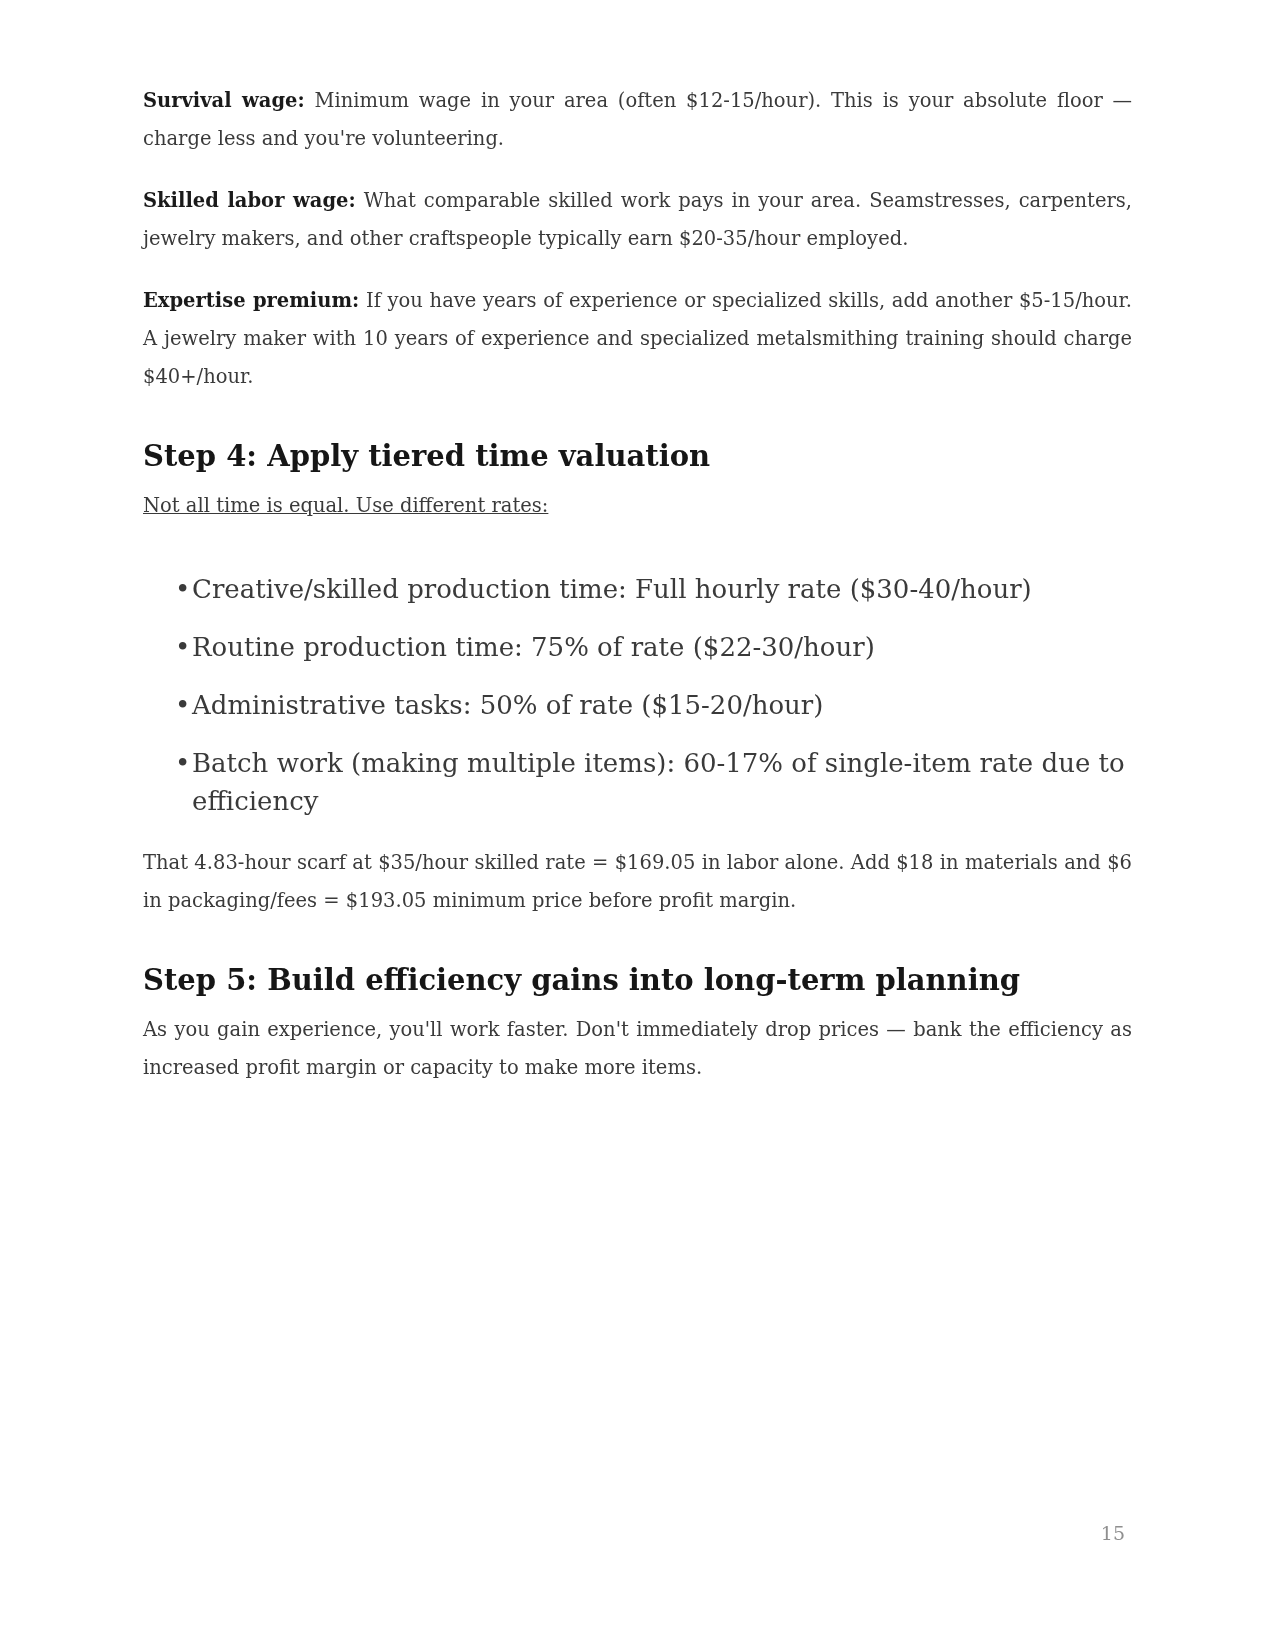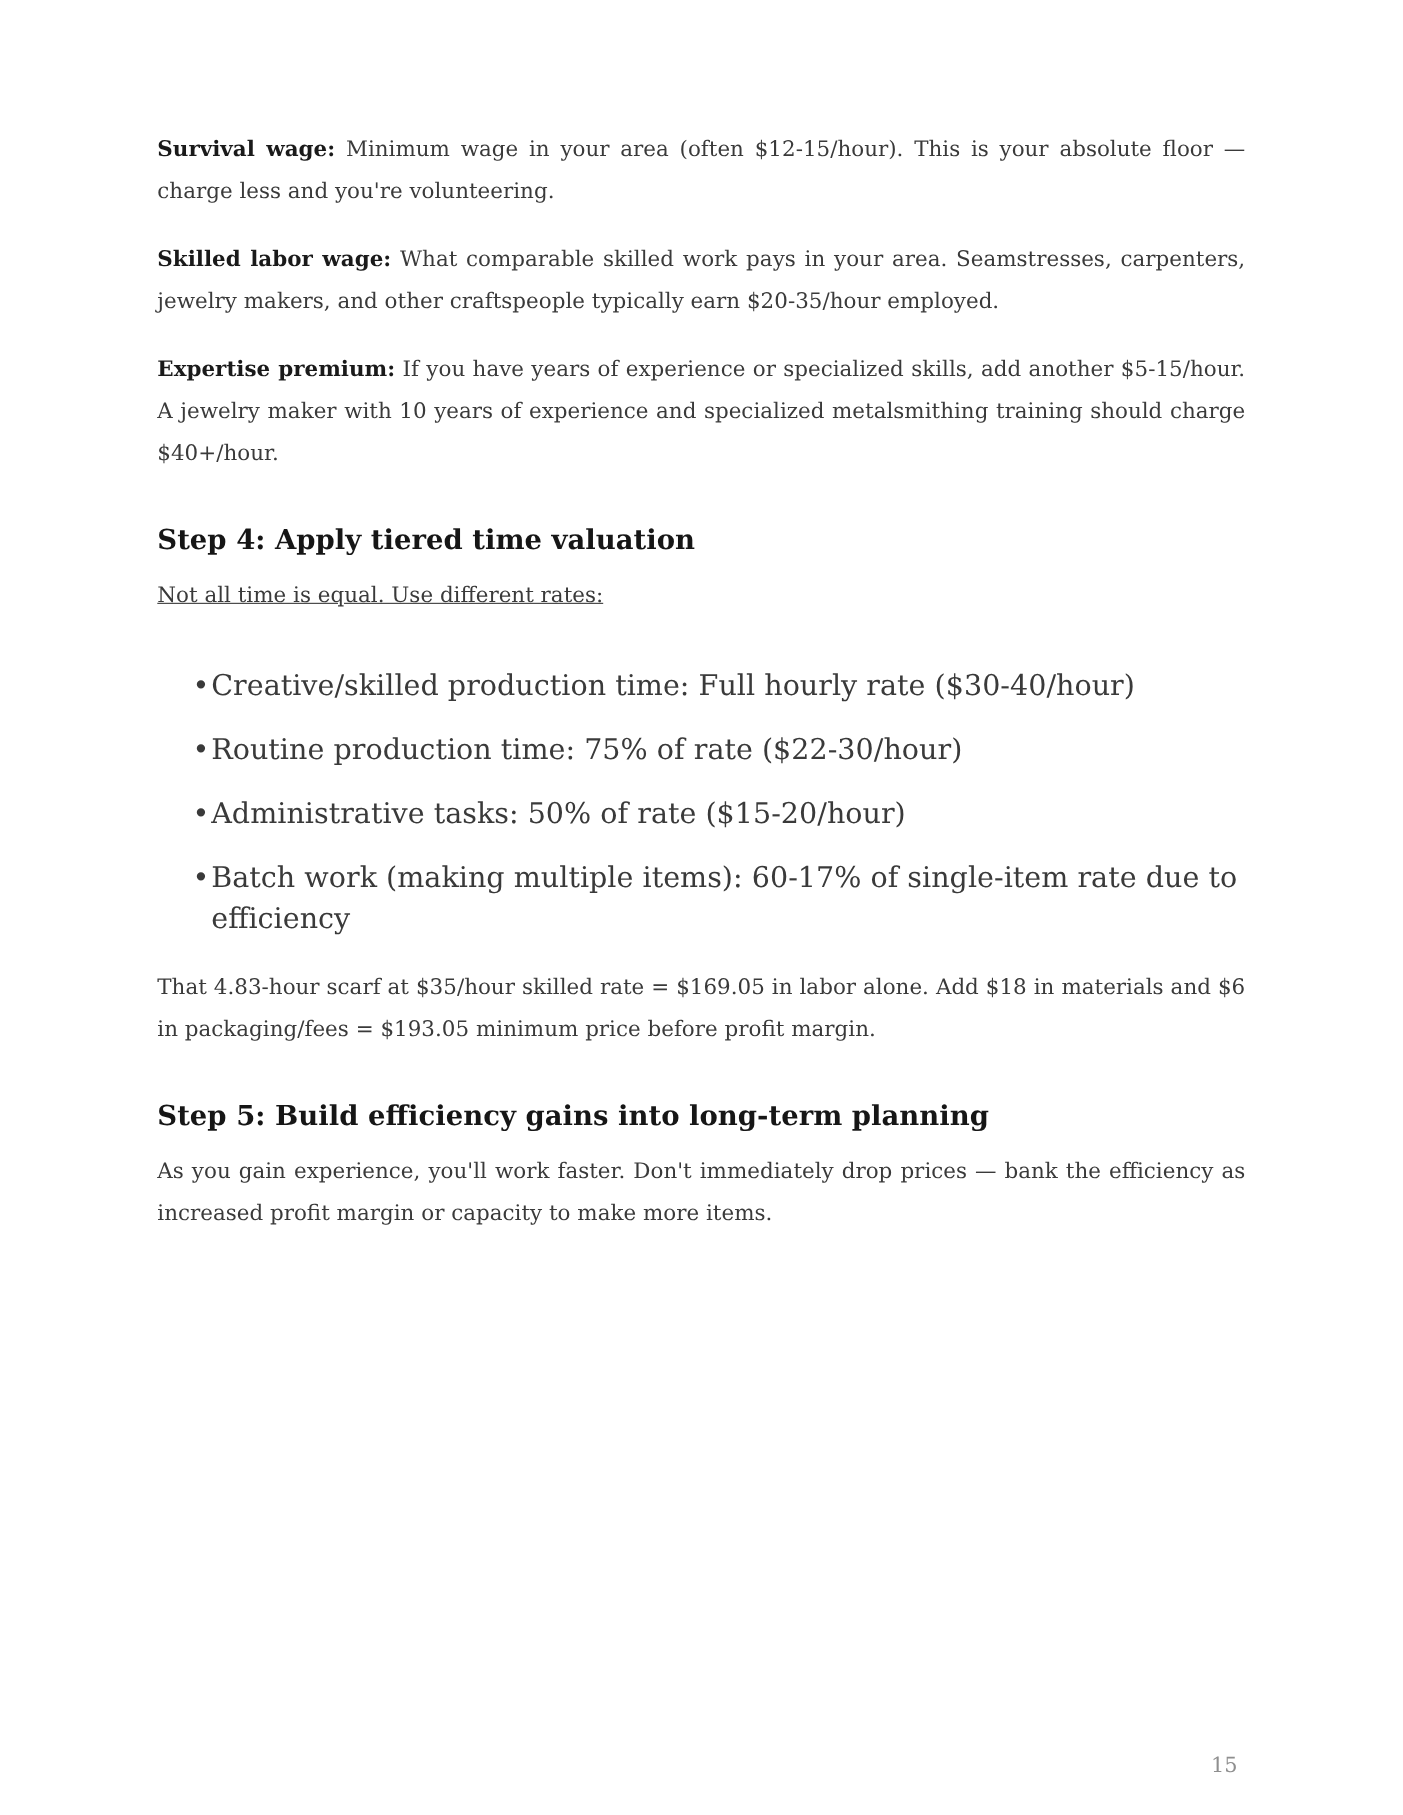--- a/index.html
+++ b/index.html
@@ -10,35 +10,35 @@
   .page {
     position: relative;
     width: 1275px;
     height: 1650px;
     background: #ffffff;
     overflow: hidden;
     font-family: "DejaVu Serif", "Liberation Serif", serif;
     color: #3a3a3a;
   }
   .content {
-    padding: 117px 143px 0 143px;
+    padding: 82px 143px 0 143px;
   }
   .content p {
     margin: 0 0 24px 0;
     font-size: 19.5px;
     line-height: 38px;
     text-align: justify;
     color: #3a3a3a;
   }
   .content p strong {
     font-weight: bold;
     color: #1a1a1a;
   }
   h2.step-heading {
-    font-size: 25px;
+    font-size: 29px;
     line-height: 32px;
     font-weight: bold;
     color: #161616;
     margin: 44px 0 15px 0;
     text-align: left;
   }
   p.list-intro {
     margin-bottom: 45px !important;
     text-decoration: underline;
   }
@@ -58,21 +58,21 @@
   }
   ul.rate-list li::before {
     content: "\2022";
     position: absolute;
     left: 32px;
     top: 0;
     color: #3a3a3a;
   }
   .page-number {
     position: absolute;
-    top: 1594px;
+    top: 1522px;
     right: 150px;
     font-size: 19px;
     line-height: 22px;
     color: #8f8f8f;
   }
 </style>
 </head>
 <body>
 
 <div class="page">

